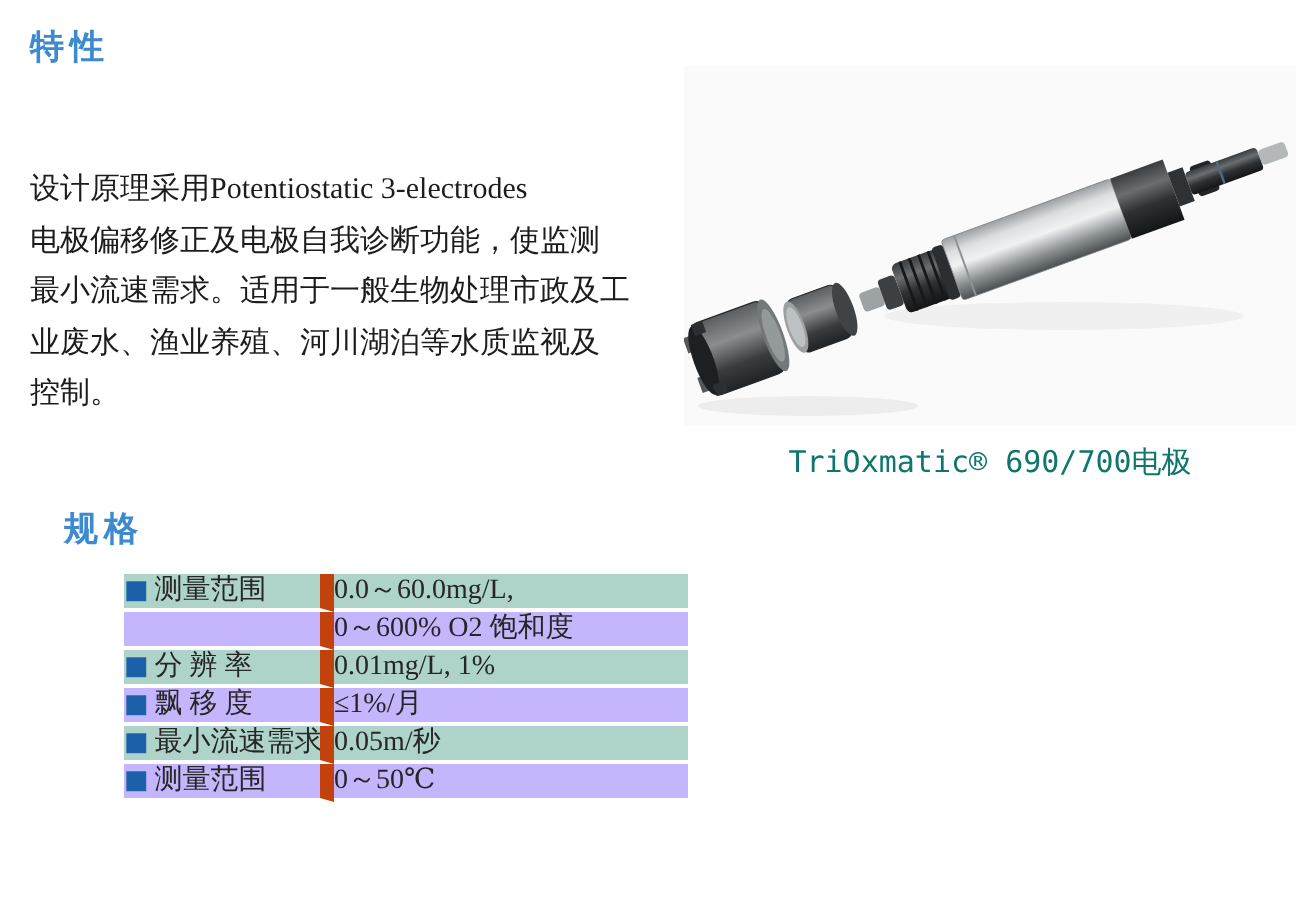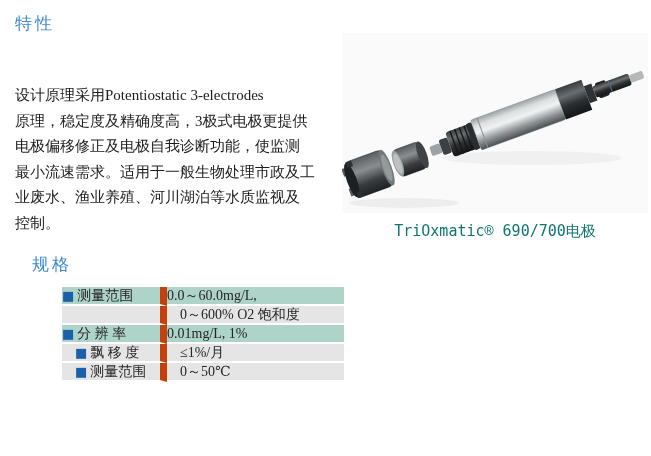--- a/index.html
+++ b/index.html
@@ -9,21 +9,21 @@
     background:#ffffff;
     overflow:hidden;
     font-family:"Liberation Serif","DejaVu Serif",serif;
     color:#1c1c1c;
   }
   .sec-heading{
     position:absolute;
     font-size:17px;
     letter-spacing:3px;
     color:#3d8bce;
-    font-weight:normal;
+    font-weight:bold;
   }
   .h-features{left:15px;top:12px;}
   .h-specs{left:32px;top:253px;}
   .features-text{
     position:absolute;left:15px;top:40px;width:330px;
     font-size:15px;color:#1c1c1c;margin-top:43px;
   }
   .features-text .pline{
     height:25.6px;line-height:25.6px;white-space:nowrap;
   }
@@ -49,38 +49,37 @@
     line-height:17px;
     white-space:nowrap;
     overflow:hidden;
     color:#262626;
     vertical-align:middle;
     padding:0;
   }
   td.lbl{width:98px;border-right:7px solid #c2410c;padding-left:2px;}
   td.val{padding-left:8px;}
   tr.dark td{background:#aed3c8;}
-  tr.light td{background:#e5e5e5;padding-left:13px;}
+  tr.light td{background:#c4b5fd;}
   .bullet{
     color:#1b60a8;
     font-size:13px;
     margin-right:3px;
     font-family:"DejaVu Sans","Liberation Sans",sans-serif;
   }
 </style>
 </head>
 <body>
 
 <div class="page">
 
   <div class="sec-heading h-features">特性</div>
 
   <div class="features-text">
     <div class="pline">设计原理采用Potentiostatic 3-electrodes</div>
-    <div class="pline">原理，稳定度及精确度高，3极式电极更提供</div>
     <div class="pline">电极偏移修正及电极自我诊断功能，使监测</div>
     <div class="pline">最小流速需求。适用于一般生物处理市政及工</div>
     <div class="pline">业废水、渔业养殖、河川湖泊等水质监视及</div>
     <div class="pline">控制。</div>
   </div>
 
   <div class="photo-box">
     <svg width="306" height="180" viewBox="0 0 306 180">
       <defs>
         <linearGradient id="metalGrad" x1="0" y1="0" x2="0" y2="1">
@@ -164,20 +163,24 @@
         <td class="val">0～600% O2 饱和度</td>
       </tr>
       <tr class="dark">
         <td class="lbl"><span class="bullet">■</span><span>分 辨 率</span></td>
         <td class="val">0.01mg/L, 1%</td>
       </tr>
       <tr class="light">
         <td class="lbl"><span class="bullet">■</span><span>飘 移 度</span></td>
         <td class="val">≤1%/月</td>
       </tr>
+      <tr class="dark">
+        <td class="lbl"><span class="bullet">■</span><span>最小流速需求</span></td>
+        <td class="val">0.05m/秒</td>
+      </tr>
       <tr class="light">
         <td class="lbl"><span class="bullet">■</span><span>测量范围</span></td>
         <td class="val">0～50℃</td>
       </tr>
     </tbody>
   </table>
 
 </div>
 
 </body></html>

